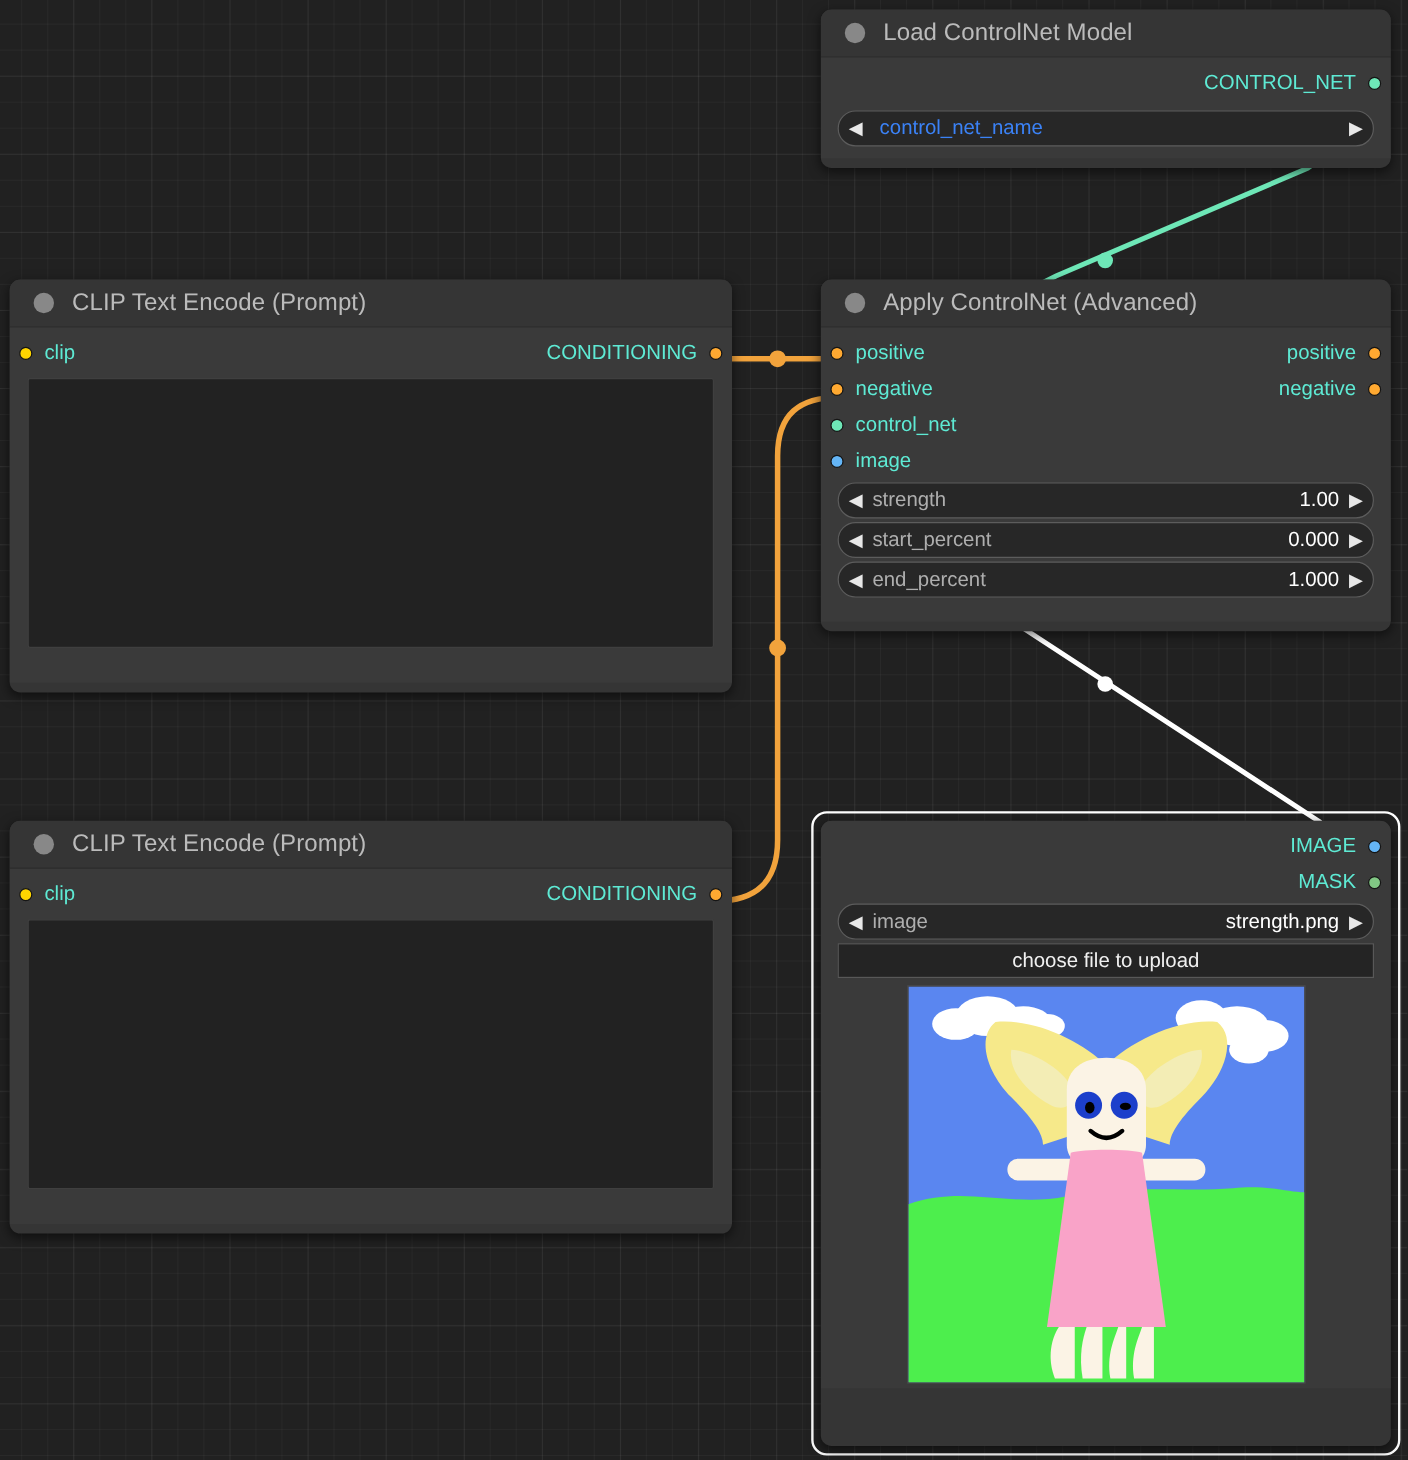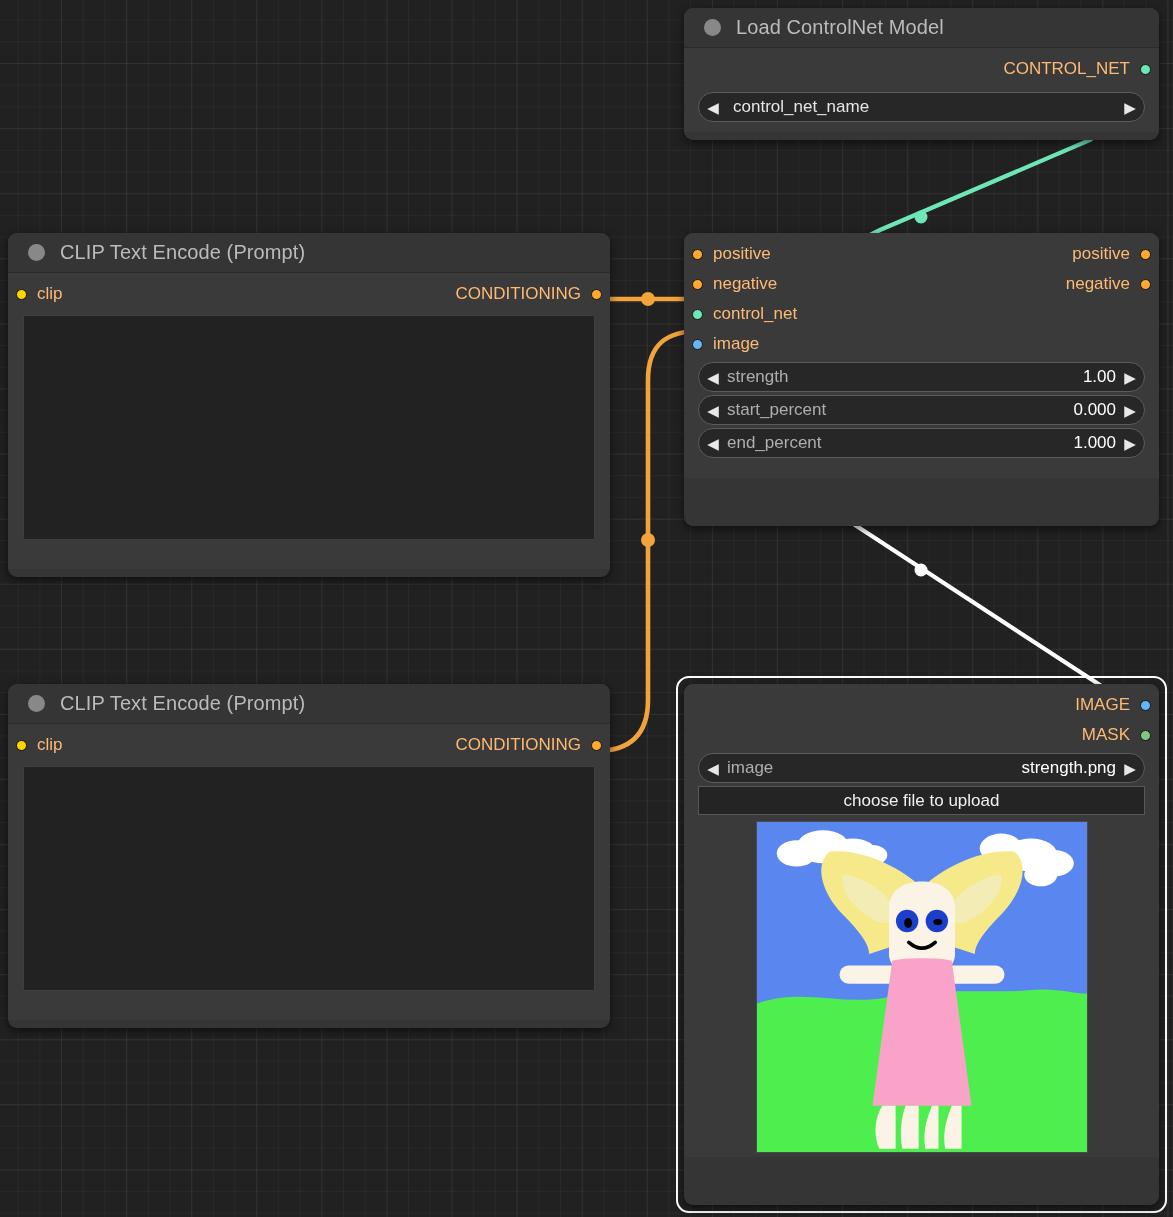--- a/index.html
+++ b/index.html
@@ -52,36 +52,36 @@
   .slot {
     position:absolute; display:flex; align-items:center; gap:10px;
     top:50%; transform:translateY(-50%);
   }
   .slot.in  { left:8px; }
   .slot.out { right:8px; flex-direction:row-reverse; }
   .dot {
     width:11px; height:11px; border-radius:50%;
     border:1px solid #151515; flex:none;
   }
-  .slot-label { color:#fdba74; font-size:17px; white-space:nowrap; }
+  .slot-label { color:#5eead4; font-size:17px; white-space:nowrap; }
 
   
   .widget {
     position:relative;
     height:30px; margin:3px 14px;
     background:#272727;
     border:1px solid #5c5c5c;
     border-radius:16px;
     display:flex; align-items:center;
   }
   .arr { width:28px; text-align:center; color:#e8e8e8; font-size:15px; flex:none; line-height:1; }
   .w-label { color:#aeaeae; font-size:17px; white-space:nowrap; }
   .w-value { color:#ffffff; font-size:17px; margin-left:auto; white-space:nowrap; }
   .widget.overlap { }
-  .widget.overlap .w-label { position:absolute; left:34px; color:#e5e5e5; }
+  .widget.overlap .w-label { position:absolute; left:34px; color:#3b82f6; }
   .widget.overlap .w-value { position:absolute; left:0; right:0; text-align:center; margin:0; }
 
   .btn-widget {
     height:29px; margin:3px 14px;
     background:#242424; border:1px solid #585858;
     display:flex; align-items:center; justify-content:center;
     color:#f0f0f0; font-size:17px;
   }
   .textarea-widget {
     margin:6px 15px 15px 15px;
@@ -162,20 +162,24 @@
           </div>
           <div class="slot out">
             <span class="dot" style="background: rgb(255, 169, 49);"></span>
             <span class="slot-label">CONDITIONING</span>
           </div>
         </div>
         <div class="textarea-widget" style="height: 225px;"></div>
       </div>
     </div>
     <div class="node" style="left: 684px; top: 233px; width: 475px; height: 293px;">
+      <div class="node-title">
+        <div class="collapse-dot"></div>
+        <span class="t">Apply ControlNet (Advanced)</span>
+      </div>
       <div class="node-body" style="height: 245px; padding-top: 6px;">
         <div class="slot-row">
           <div class="slot in">
             <span class="dot" style="background: rgb(255, 169, 49);"></span>
             <span class="slot-label">positive</span>
           </div>
           <div class="slot out">
             <span class="dot" style="background: rgb(255, 169, 49);"></span>
             <span class="slot-label">positive</span>
           </div>

